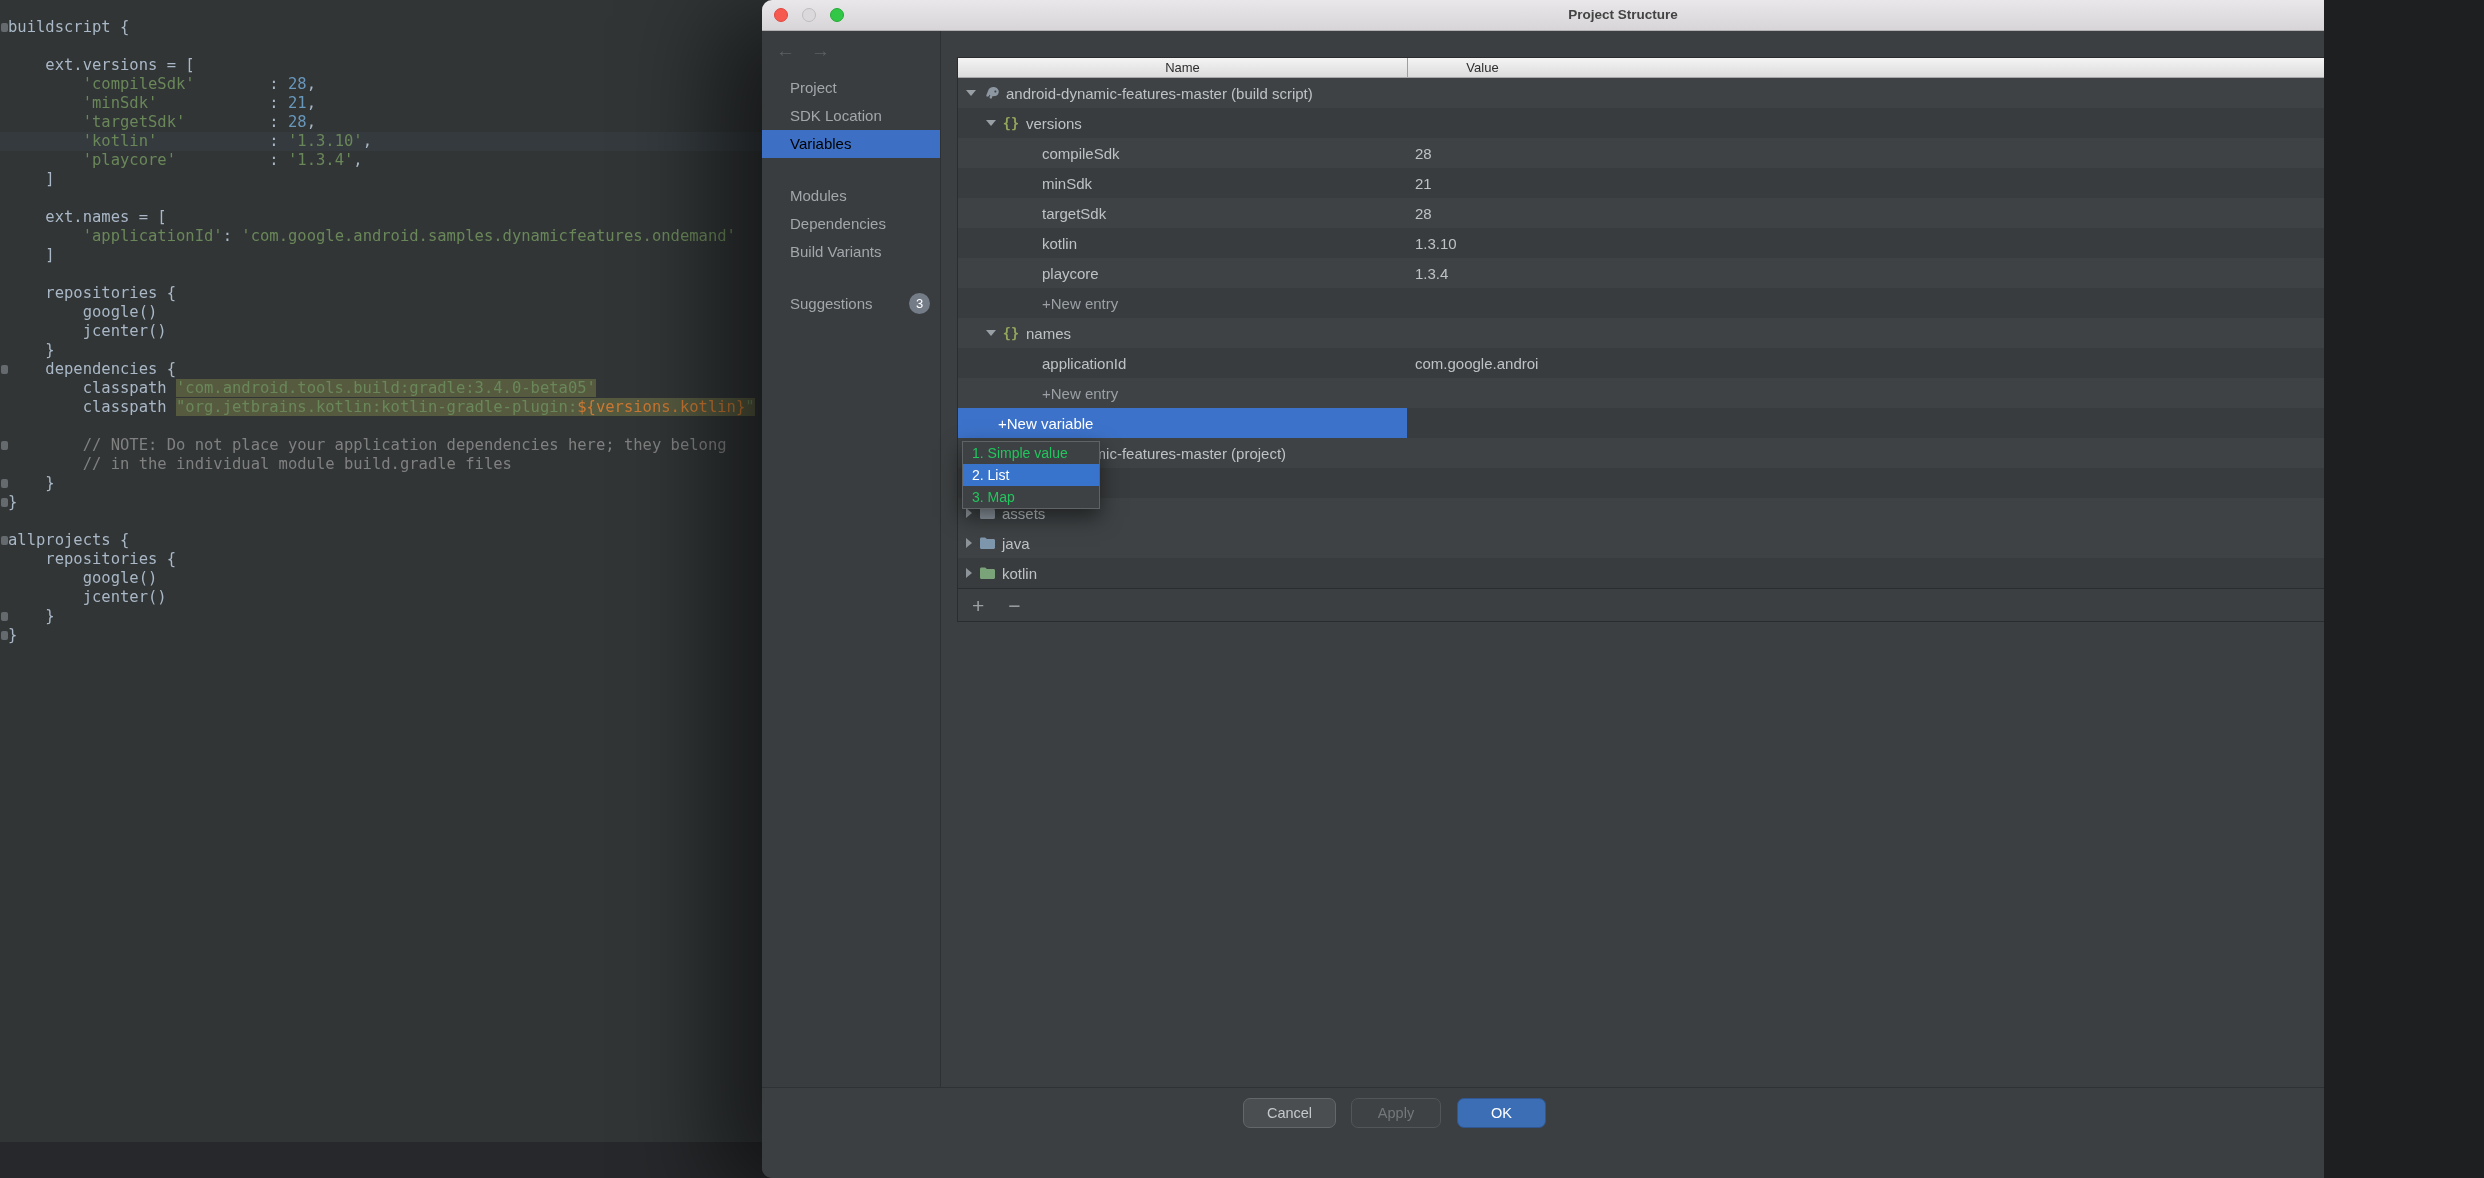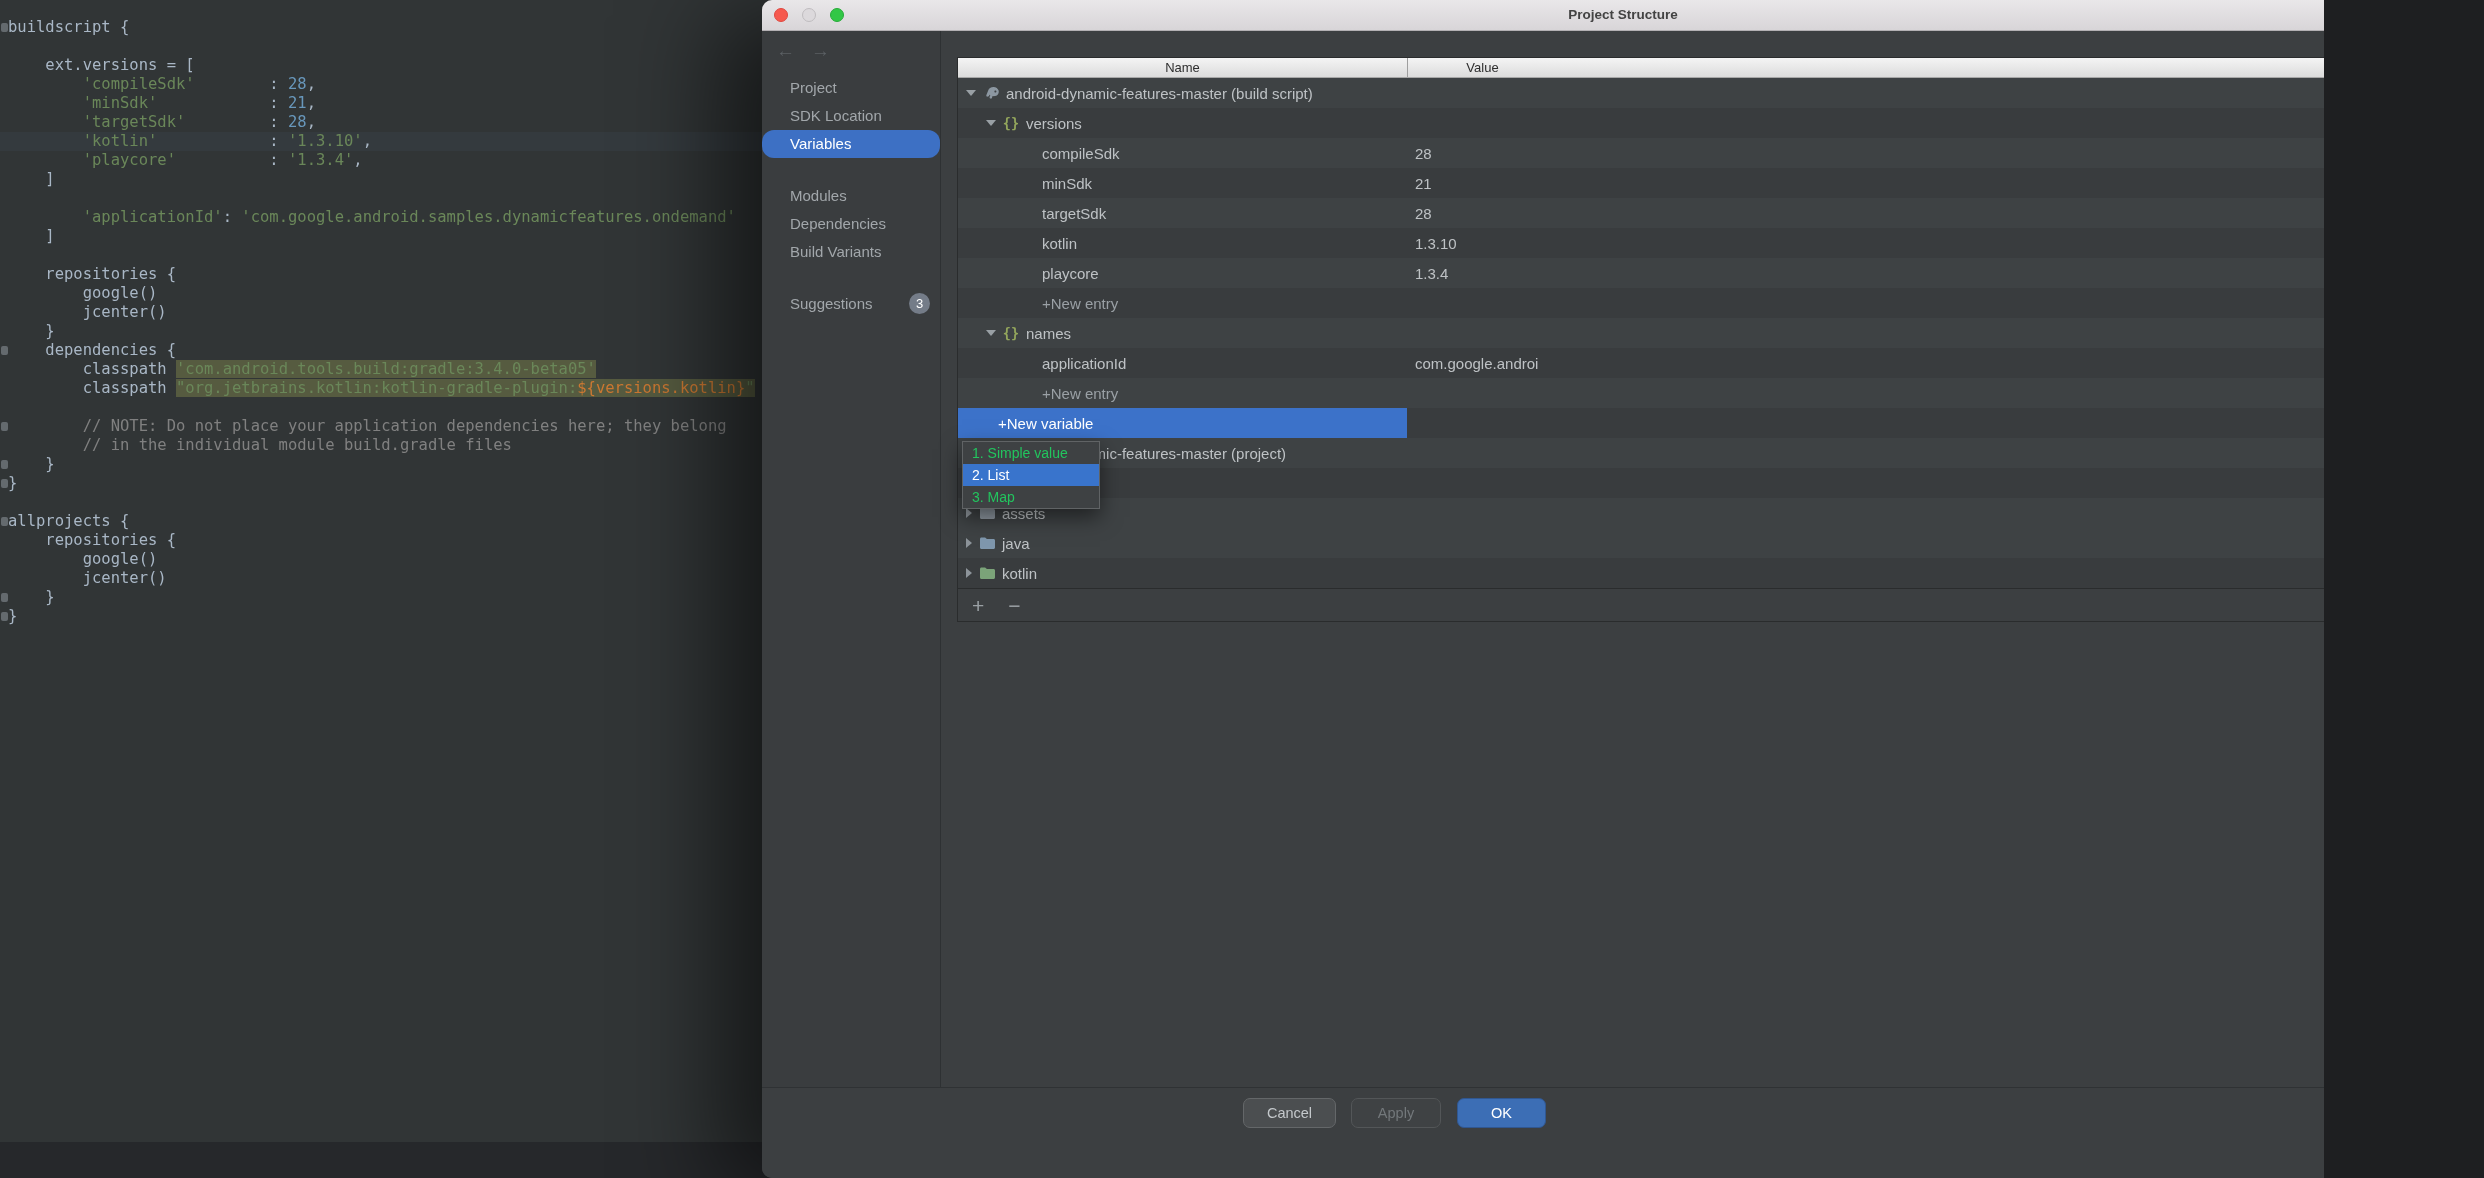--- a/index.html
+++ b/index.html
@@ -36,21 +36,21 @@
 
   .dbody{position:absolute;top:31px;left:0;right:0;bottom:90px;display:flex;}
 
   
   .nav{width:178px;flex:none;background:#3a3d3f;border-right:1px solid #2e3133;position:relative;}
   .nav-arrows{padding:10px 0 0 14px;display:flex;gap:16px;}
   .nav-arrow{font-size:19px;color:#5b6064;line-height:20px;}
   .nav-list{margin-top:13px;}
   .nav-item{height:28px;line-height:28px;padding-left:28px;font-size:15px;color:#a2a7ab;position:relative;}
   .nav-item.gap{margin-top:24px;}
-  .nav-item.sel{background:#3d70c4;color:#ffffff;border-radius:12px;}
+  .nav-item.sel{background:#3d70c4;color:#000000;}
   .badge{position:absolute;right:10px;top:3px;width:21px;height:21px;border-radius:50%;
          background:#747c88;color:#fff;font-size:13px;line-height:21px;text-align:center;}
 
   
   .content{flex:1;position:relative;background:#3c3f41;}
   .table{position:absolute;left:16px;top:26px;width:1500px;border:1px solid #2a2c2d;background:#3a3d3f;}
   .thead{height:19px;background:linear-gradient(#f4f4f4,#dcdcdc);position:relative;
          border-bottom:1px solid #a8a8a8;font-size:13px;color:#2e2e2e;}
   .th{position:absolute;top:0;line-height:19px;text-align:center;}
   .th.name{left:0;width:449px;}
@@ -103,20 +103,21 @@
         <div class="line"><span class="fold"></span><span class="tk-p">buildscript {</span></div>
         <div class="line">&nbsp;</div>
         <div class="line"><span class="tk-p">    ext.versions = [</span></div>
         <div class="line"><span class="tk-p">        </span><span class="tk-s">'compileSdk'</span><span class="tk-p">        : </span><span class="tk-n">28</span><span class="tk-p">,</span></div>
         <div class="line"><span class="tk-p">        </span><span class="tk-s">'minSdk'</span><span class="tk-p">            : </span><span class="tk-n">21</span><span class="tk-p">,</span></div>
         <div class="line"><span class="tk-p">        </span><span class="tk-s">'targetSdk'</span><span class="tk-p">         : </span><span class="tk-n">28</span><span class="tk-p">,</span></div>
         <div class="line cur"><span class="tk-p">        </span><span class="tk-s">'kotlin'</span><span class="tk-p">            : </span><span class="tk-s">'1.3.10'</span><span class="tk-p">,</span></div>
         <div class="line"><span class="tk-p">        </span><span class="tk-s">'playcore'</span><span class="tk-p">          : </span><span class="tk-s">'1.3.4'</span><span class="tk-p">,</span></div>
         <div class="line"><span class="tk-p">    ]</span></div>
         <div class="line">&nbsp;</div>
+        <div class="line"><span class="tk-p">    ext.names = [</span></div>
         <div class="line"><span class="tk-p">        </span><span class="tk-s">'applicationId'</span><span class="tk-p">: </span><span class="tk-s">'com.google.android.samples.dynamicfeatures.ondemand'</span></div>
         <div class="line"><span class="tk-p">    ]</span></div>
         <div class="line">&nbsp;</div>
         <div class="line"><span class="tk-p">    repositories {</span></div>
         <div class="line"><span class="tk-p">        google()</span></div>
         <div class="line"><span class="tk-p">        jcenter()</span></div>
         <div class="line"><span class="tk-p">    }</span></div>
         <div class="line"><span class="fold"></span><span class="tk-p">    dependencies {</span></div>
         <div class="line"><span class="tk-p">        classpath </span><span class="tk-ssel">'com.android.tools.build:gradle:3.4.0-beta05'</span></div>
         <div class="line"><span class="tk-p">        classpath </span><span class="tk-ssel">"org.jetbrains.kotlin:kotlin-gradle-plugin:</span><span class="tk-tsel">${versions.kotlin}</span><span class="tk-ssel">"</span></div>

